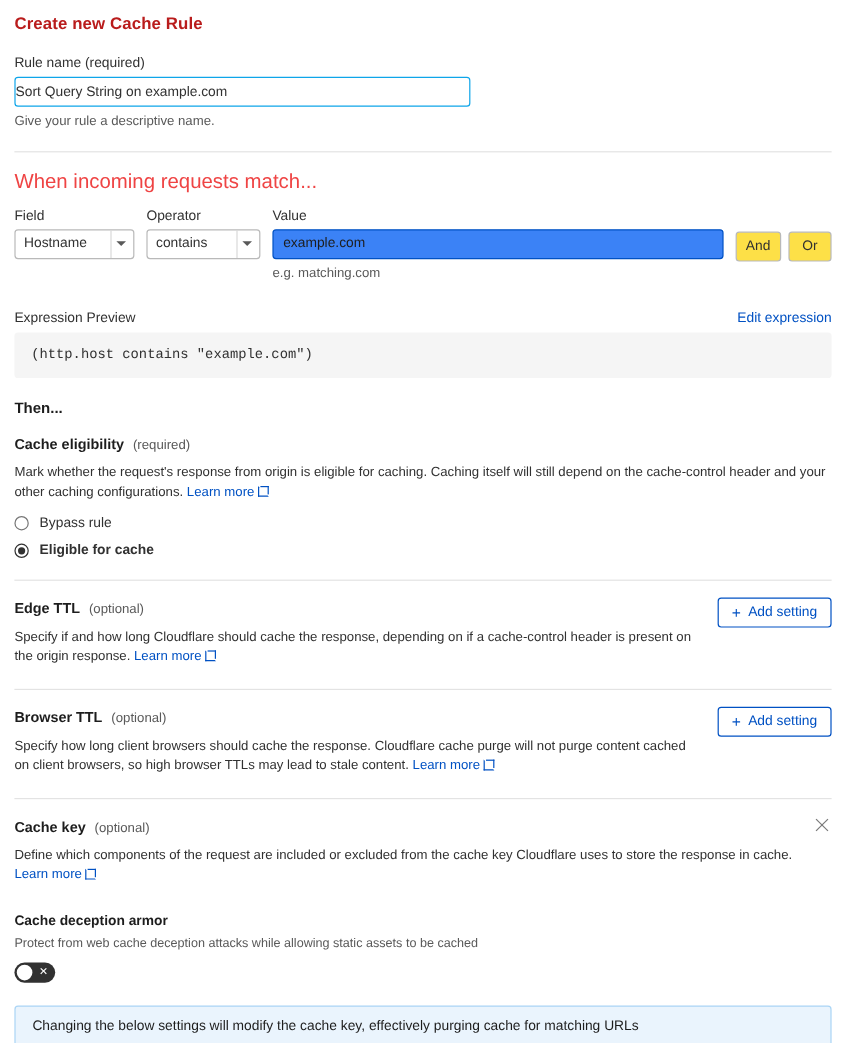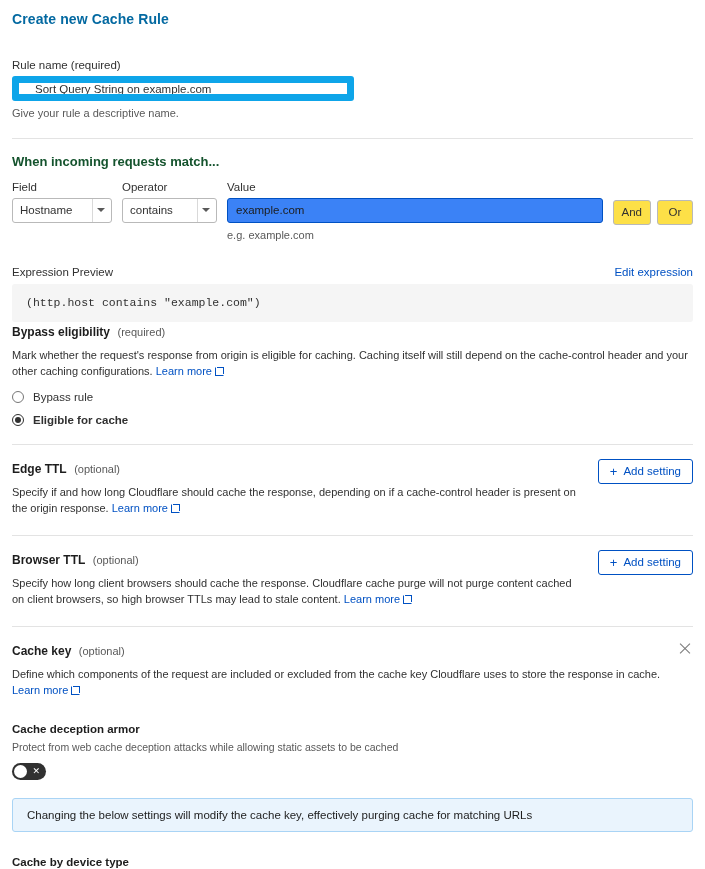--- a/index.html
+++ b/index.html
@@ -14,57 +14,57 @@
     min-height: 869px;
     position: relative;
   }
   .page {
     padding: 0 12px;
     width: 705px;
   }
   .page-title {
     font-size: 14px;
     font-weight: bold;
-    color: #0369a1;
-    margin: 11px 0 32px 0;
+    color: #b91c1c;
+    margin: 11px 0 20px 0;
     letter-spacing: 0.1px;
   }
   .field-label {
     font-size: 11.5px;
     color: #313131;
     margin-bottom: 5px;
     display: block;
   }
   .help-text {
     font-size: 11px;
     color: #595959;
     margin-top: 5px;
     line-height: 1.45;
   }
   .text-input {
-    width: 342px;
+    width: 380px;
     height: 25px;
-    border: 7px solid #0ea5e9;
-    border-radius: 3px;
-    font-size: 11.5px;
-    padding: 0 16px;
+    border: 1px solid #0ea5e9;
+    border-radius: 3px;
+    font-size: 11.5px;
+    padding: 0 0;
     color: #313131;
     font-family: "Liberation Sans", sans-serif;
     background: #fff;
     outline: none;
   }
   .divider {
     border: 0;
     border-top: 1px solid #e3e3e3;
     margin: 16px 0 0 0;
   }
   .section-heading {
-    font-size: 13px;
-    font-weight: bold;
-    color: #14532d;
+    font-size: 17px;
+    font-weight: normal;
+    color: #ef4444;
     margin: 15px 0 12px 0;
   }
   .match-row {
     display: flex;
     align-items: flex-start;
     gap: 10px;
   }
   .col-field { width: 100px; }
   .col-operator { width: 95px; }
   .col-value { flex: 1; }
@@ -342,39 +342,40 @@
       <div class="select-box">
         <span>contains</span>
         <span class="sep"></span>
         <span class="caret"></span>
       </div>
     </div>
 
     <div class="col-value">
       <label class="field-label">Value</label>
       <input class="value-input" type="text" value="example.com" style="">
-      <div class="help-text">e.g. example.com</div>
+      <div class="help-text">e.g. matching.com</div>
     </div>
 
     <div style="padding-top:19px; display:flex; gap:6px;">
       <button class="logic-btn">And</button>
       <button class="logic-btn">Or</button>
     </div>
   </div>
 
   <div class="expr-header">
     <span class="expr-label">Expression Preview</span>
     <a class="link">Edit expression</a>
   </div>
   <div class="expr-box">(http.host contains "example.com")</div>
 
+  <div class="then-heading">Then...</div>
 
   <div>
     <div>
-      <span class="sub-heading">Bypass eligibility</span>
+      <span class="sub-heading">Cache eligibility</span>
       <span class="optional-tag">(required)</span>
     </div>
     <p class="desc"><span>Mark whether the request's response from origin is eligible for caching. Caching itself will still depend on the cache-control header and your other caching configurations.</span> <a class="link link-sm">Learn more</a><span class="ext-icon"></span></p>
 
     <div class="radio-row">
       <span class="radio"></span>
       <span class="radio-label">Bypass rule</span>
     </div>
     <div class="radio-row">
       <span class="radio checked"></span>

